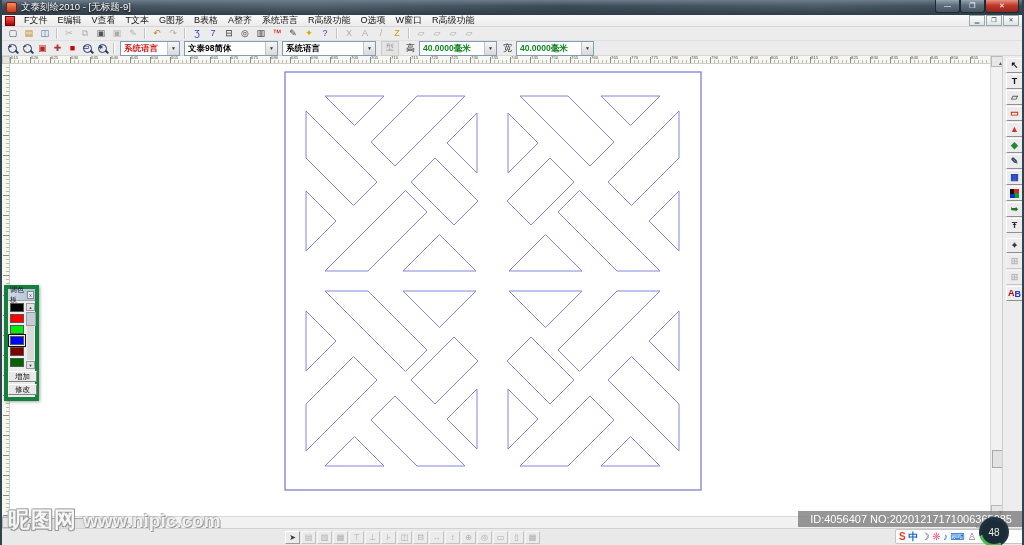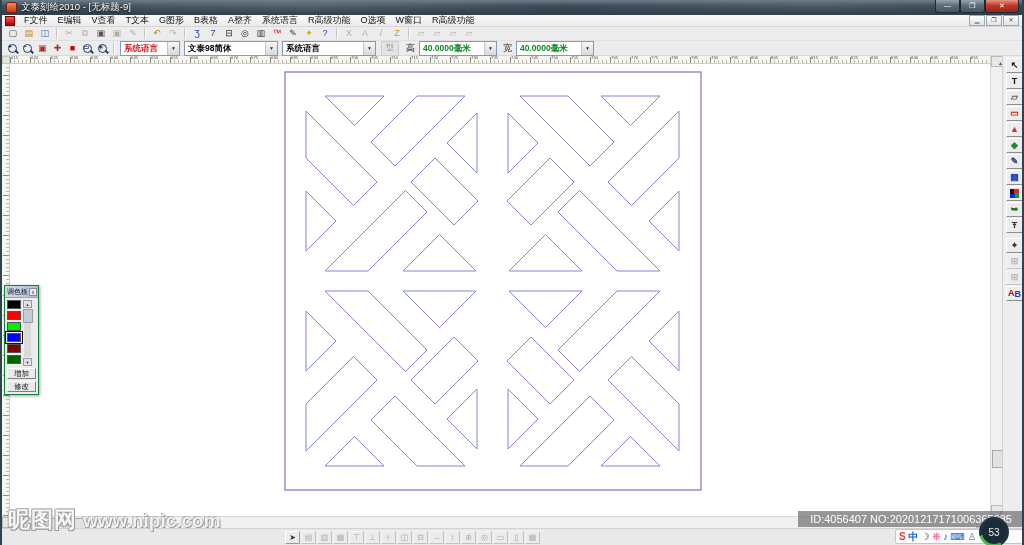--- a/index.html
+++ b/index.html
@@ -84,21 +84,21 @@
   .rb.dots .ic{width:9px;height:9px;color:transparent;
      background:conic-gradient(#d22 0 25%,#0a2 25% 50%,#03c 50% 75%,#111 75%);}
   .rb.gapup{margin-top:4px;}
   
   .statusbar{position:absolute;left:0;top:528px;width:100%;height:17px;background:#e9e9e9;border-top:1px solid #d2d2d2;box-sizing:border-box;}
   .sbbtns{position:absolute;left:283px;top:2px;display:flex;gap:1px;}
   .sb{width:15px;height:13px;border:1px solid;border-color:#fff #9a9a9a #9a9a9a #fff;background:#ebebeb;
      font-size:8px;line-height:1;display:flex;align-items:center;justify-content:center;color:#333;padding:0;}
   .sb.dis{color:#aaa;border-color:#f5f5f5 #c2c2c2 #c2c2c2 #f5f5f5;}
   
-  .palette{position:absolute;left:2px;top:285px;width:35px;background:#ececec;border:1px solid #15803d;
+  .palette{position:absolute;left:2px;top:285px;width:35px;background:#ececec;border:4px solid #15803d;
      box-shadow:1px 1px 3px rgba(0,0,0,.35);box-sizing:border-box;}
   .pal-title{height:11px;background:linear-gradient(90deg,#cfd9e6,#aebfd2);display:flex;align-items:center;
      font-size:7px;color:#112;padding:0 1px 0 2px;border-bottom:1px solid #9aa;}
   .pal-x{margin-left:auto;width:8px;height:8px;border:1px solid #889;background:#e8ecf2;font-size:5px;
      line-height:7px;text-align:center;padding:0;color:#334;}
   .pal-body{display:flex;padding:2px 1px 1px 2px;}
   .swcol{display:flex;flex-direction:column;}
   .sw{width:14px;height:9px;border:1px solid #555;margin-bottom:2px;box-sizing:border-box;}
   .sw.sel{outline:1px solid #111;outline-offset:1px;}
   .pal-scroll{width:9px;margin-left:2px;display:flex;flex-direction:column;align-items:center;}
@@ -593,16 +593,16 @@
       <span style="color: rgb(34, 34, 34);">☽</span>
       <span style="color: rgb(238, 102, 153);">❋</span>
       <span style="color: rgb(17, 102, 204);">♪</span>
       <span style="color: rgb(17, 102, 204);">⌨</span>
       <span style="color: rgb(136, 136, 136);">♙</span>
       <span style="color: rgb(204, 0, 0);">T</span>
       <span style="color: rgb(51, 102, 204);">⊞</span>
     </div>
   <div class="badge">
     <i></i>
-      <em>53</em>
+      <em>48</em>
   </div>
 
 </div>
 
 </body></html>

